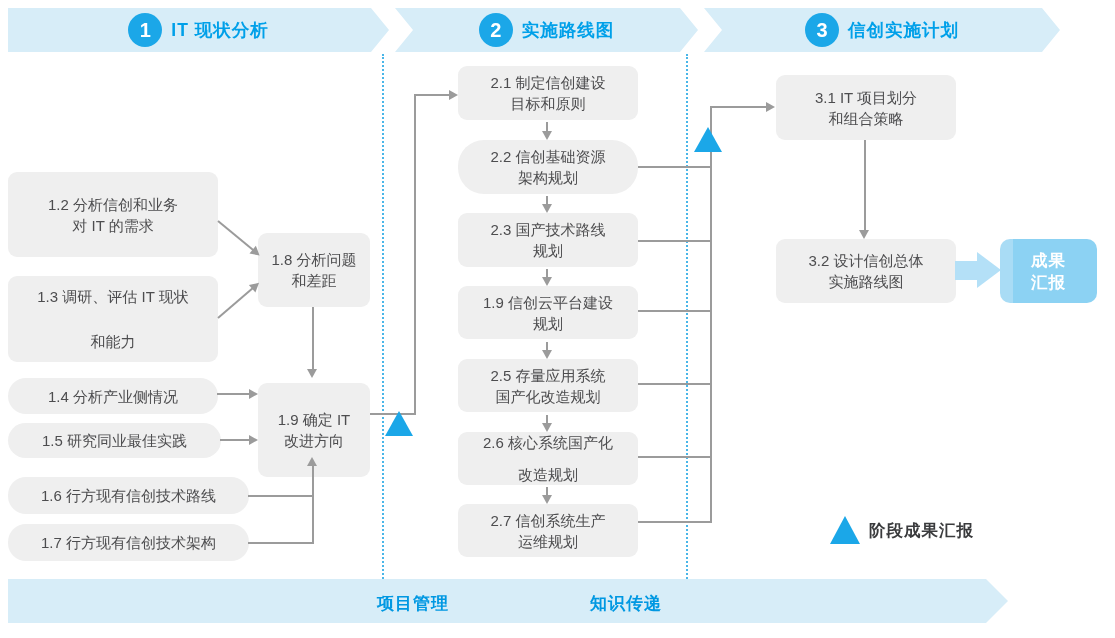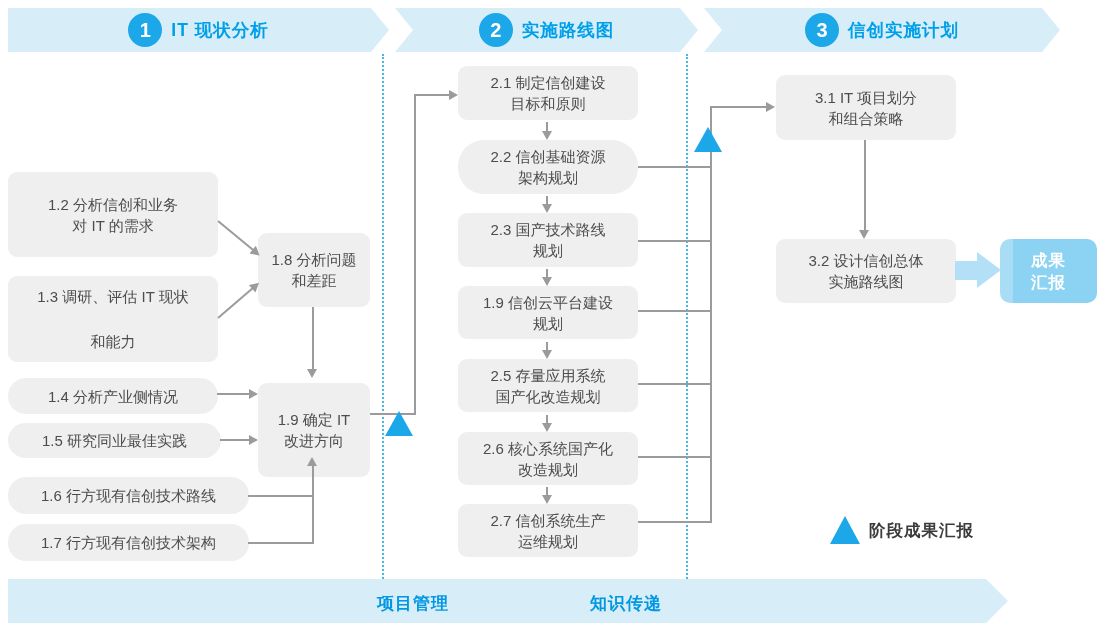--- a/index.html
+++ b/index.html
@@ -119,21 +119,21 @@
     <div>规划</div>
   </div>
   <div class="box" style="left:458px;top:286px;width:180px;height:53px;">
     <div>1.9 信创云平台建设</div>
     <div>规划</div>
   </div>
   <div class="box" style="left:458px;top:359px;width:180px;height:53px;">
     <div>2.5 存量应用系统</div>
     <div>国产化改造规划</div>
   </div>
-  <div class="box" style="left:458px;top:432px;width:180px;height:53px;">
+  <div class="box" style="left:458px;top:432px;width:180px;height:53px;justify-content:space-between;">
     <div>2.6 核心系统国产化</div>
     <div>改造规划</div>
   </div>
   <div class="box" style="left:458px;top:504px;width:180px;height:53px;">
     <div>2.7 信创系统生产</div>
     <div>运维规划</div>
   </div>
 
   <div class="box" style="left:776px;top:75px;width:180px;height:65px;">
     <div>3.1 IT 项目划分</div>

